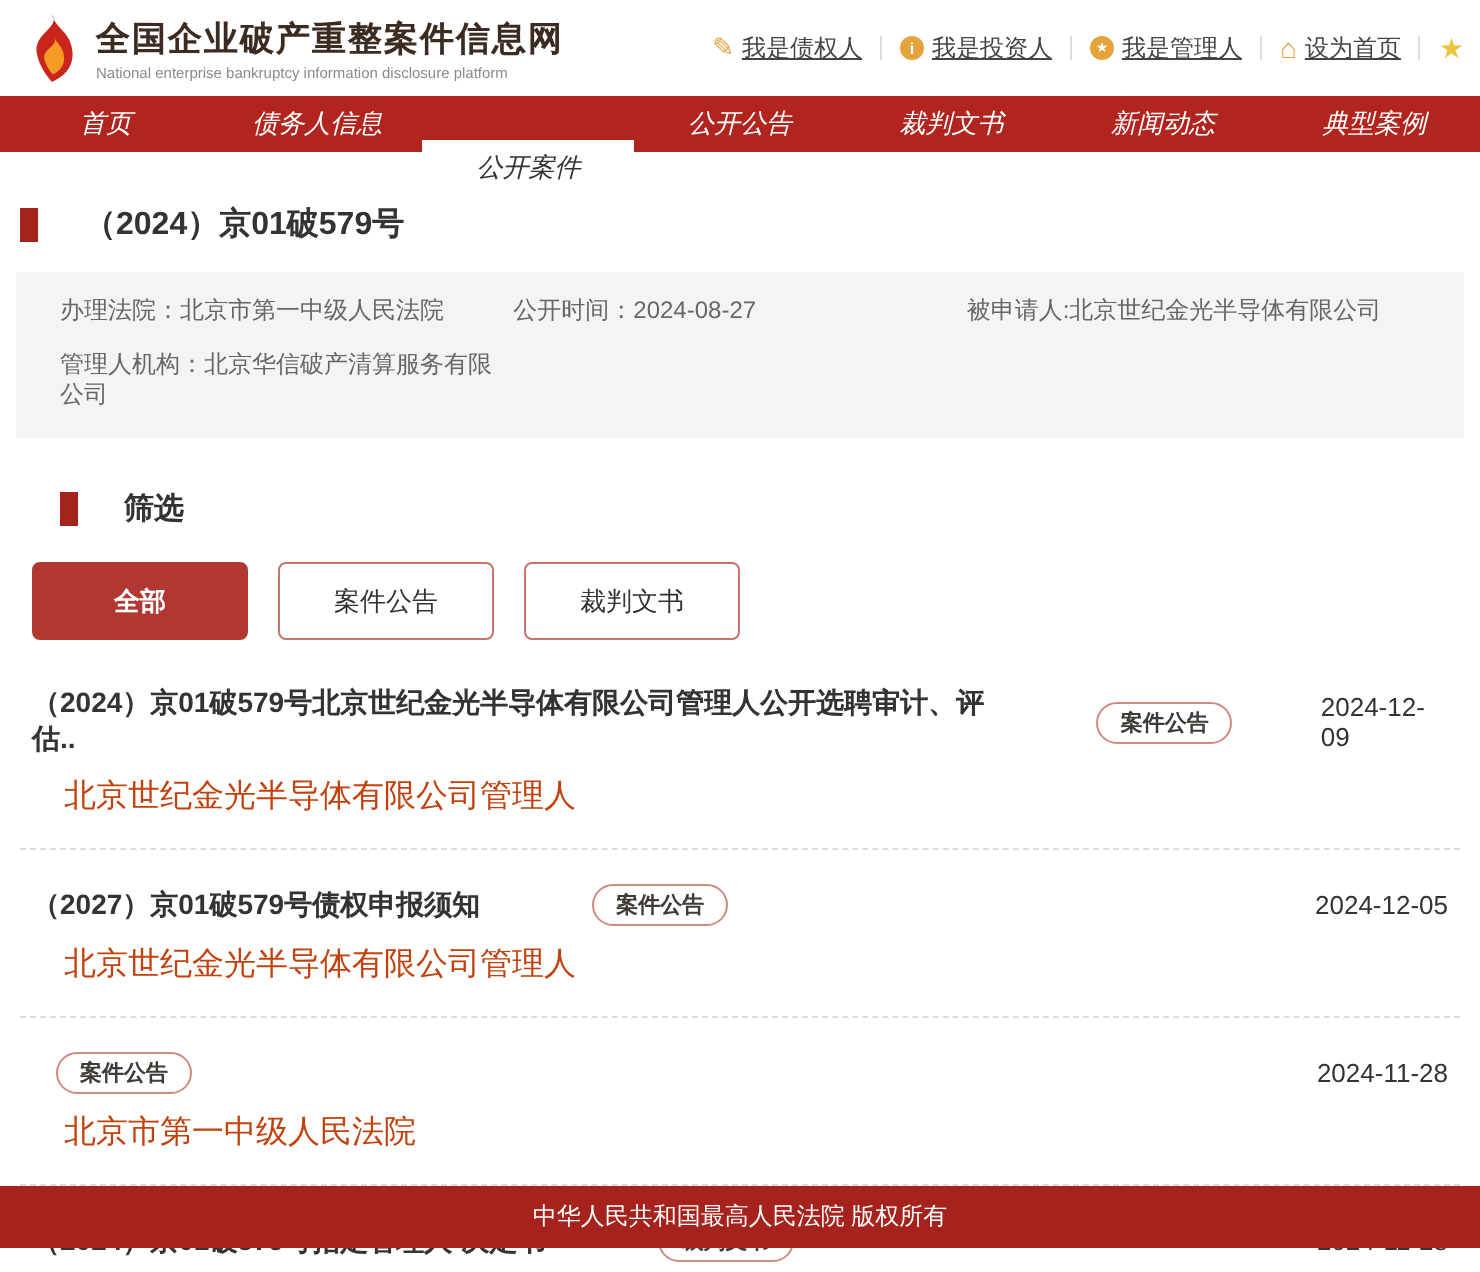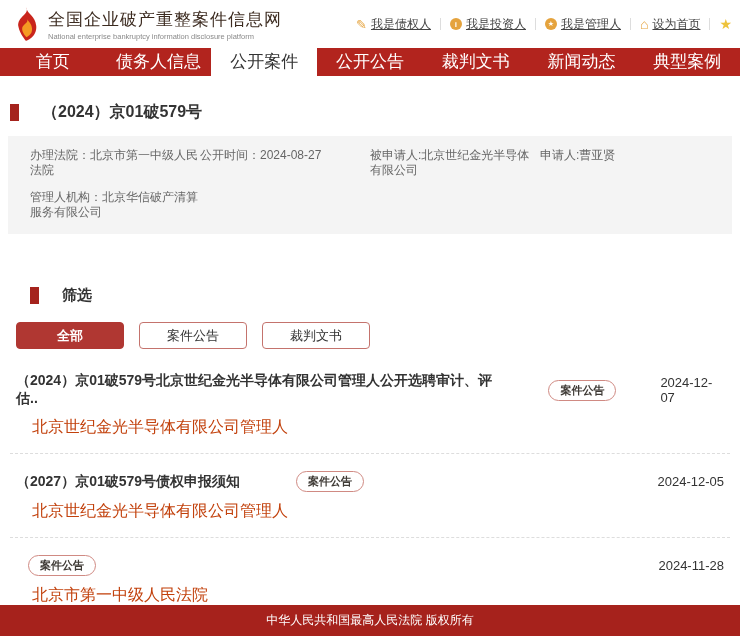--- a/index.html
+++ b/index.html
@@ -3,68 +3,68 @@
 <meta charset="utf-8">
 <style>
   * { margin: 0; padding: 0; box-sizing: border-box; }
   html, body { width: 740px; background: #fff; font-family: "Liberation Sans", "DejaVu Sans", sans-serif; color: #333; }
   .page { width: 740px; height: 636px; position: relative; background: #fff; overflow: hidden; }
 
   
   .topbar { height: 48px; display: flex; align-items: center; justify-content: space-between; padding: 0 8px 0 10px; background: #fff; }
   .brand { display: flex; align-items: center; gap: 8px; }
   .brand svg { width: 30px; height: 34px; }
-  .brand-text .cn { font-size: 17px; font-weight: normal; color: #3c2b20; letter-spacing: 1px; }
+  .brand-text .cn { font-size: 17px; font-weight: bold; color: #3c2b20; letter-spacing: 1px; }
   .brand-text .en { font-size: 7.5px; color: #8a8a8a; margin-top: 1px; }
   .top-links { display: flex; align-items: center; font-size: 12px; color: #555; }
   .top-link { display: flex; align-items: center; gap: 4px; cursor: pointer; }
   .top-link .lbl { text-decoration: underline; color: #444; }
   .tl-sep { width: 1px; height: 12px; background: #ddd; margin: 0 9px; }
   .circle-ic { display: inline-flex; width: 12px; height: 12px; border-radius: 50%; background: #e5a33d; color: #fff; font-size: 8px; align-items: center; justify-content: center; font-weight: bold; }
   .pen-ic { font-size: 13px; color: #e5a33d; }
   .home-ic { font-size: 14px; color: #e5a33d; }
   .star-ic { font-size: 14px; color: #eec33c; }
 
   
   .nav { height: 28px; background: #b2241e; display: flex; }
-  .nav-item { flex: 1; text-align: center; line-height: 28px; font-size: 17px; color: #fff; cursor: pointer; }
-  .nav-item.active { background: #fff; color: #333; }
+  .nav-item { flex: 1; text-align: center; line-height: 28px; font-size: 13px; color: #fff; cursor: pointer; font-style: italic; }
+  .nav-item.active { background: #fff; color: #333; margin-top: 22px; }
 
   
   .sec-head { display: flex; align-items: center; gap: 23px; margin: 0 0 0 10px; }
   .red-bar { width: 9px; height: 17px; background: #a5231d; }
   .sec-title { font-size: 16px; font-weight: bold; color: #333; }
 
   .case-head { margin-top: 26px; }
 
   
-  .detail-panel { margin: 13px 8px 0 8px; background: #f4f4f4; padding: 12px 22px 14px 22px; display: grid; grid-template-columns: 1fr 1fr 1fr 1fr; row-gap: 12px; }
+  .detail-panel { margin: 13px 8px 0 8px; background: #f4f4f4; padding: 12px 22px 14px 22px; display: grid; grid-template-columns: 1fr 1fr 1fr; row-gap: 12px; }
   .detail-item { font-size: 12px; color: #666; line-height: 15px; }
   .detail-item .dl { color: #666; }
   .detail-item .dv { color: #666; }
 
   
-  .filter-head { margin-top: 52px; padding-left: 20px; }
+  .filter-head { margin-top: 26px; padding-left: 20px; }
   .filter-head .sec-title { font-size: 15px; }
   .filter-btns { display: flex; gap: 15px; margin: 17px 0 0 16px; }
-  .fbtn { min-width: 108px; height: 27px; line-height: 25px; text-align: center; font-size: 13px; border-radius: 4px; border: 1px solid #c4736d; background: #fff; color: #333; cursor: pointer; padding: 0 14px; }
+  .fbtn { min-width: 108px; height: 39px; line-height: 25px; text-align: center; font-size: 13px; border-radius: 4px; border: 1px solid #c4736d; background: #fff; color: #333; cursor: pointer; padding: 0 14px; }
   .fbtn.active { background: #b03732; border-color: #b03732; color: #fff; font-weight: bold; }
 
   
   .case-list { margin: 6px 10px 0 10px; }
   .list-item { padding: 17px 6px 15px 6px; border-bottom: 1px dashed #ddd; position: relative; }
   .list-item:last-child { border-bottom: 1px solid #eee; }
   .li-row1 { display: flex; align-items: center; gap: 44px; }
   .li-title { font-size: 14px; font-weight: bold; color: #333; }
   .li-badge { margin-left: 12px; font-size: 11px; font-weight: bold; color: #3f3b36; border: 1px solid #d08a83; border-radius: 11px; padding: 2px 11px; white-space: nowrap; }
   .li-date { margin-left: auto; font-size: 13px; color: #333; }
   .li-source { margin-top: 9px; font-size: 16px; color: #c2410c; margin-left: 16px; }
 
   
-  .footer { position: absolute; left: 0; bottom: 0; width: 100%; height: 31px; background: #a6221c; color: #fff; font-size: 12px; text-align: center; line-height: 31px; }
+  .footer { position: absolute; left: 0; bottom: 12px; width: 100%; height: 31px; background: #a6221c; color: #fff; font-size: 12px; text-align: center; line-height: 31px; }
 </style>
 </head>
 <body>
 
 <div class="page">
 
   <div class="topbar">
     <div class="brand">
       <svg viewBox="0 0 32 36">
         <path fill="#c9251c" d="M17 0c5 7-10 10-8 21 1.5 8 8 15 8 15s12-4 11-16C27 9 19 8 17 0z"></path>
@@ -119,44 +119,41 @@
     <div class="detail-item">
       <span class="dl">办理法院：</span><span class="dv">北京市第一中级人民法院</span>
     </div>
     <div class="detail-item">
       <span class="dl">公开时间：</span><span class="dv">2024-08-27</span>
     </div>
     <div class="detail-item">
       <span class="dl">被申请人:</span><span class="dv">北京世纪金光半导体有限公司</span>
     </div>
     <div class="detail-item">
-      <span class="dl">申请人:</span><span class="dv">曹亚贤</span>
-    </div>
-    <div class="detail-item">
       <span class="dl">管理人机构：</span><span class="dv">北京华信破产清算服务有限公司</span>
     </div>
   </div>
 
   <div class="sec-head filter-head">
     <span class="red-bar"></span>
     <span class="sec-title">筛选</span>
   </div>
   <div class="filter-btns">
     <button class="fbtn active">全部</button>
     <button class="fbtn">案件公告</button>
     <button class="fbtn">裁判文书</button>
   </div>
 
   <div class="case-list">
 
     <div class="list-item">
       <div class="li-row1">
         <span class="li-title">（2024）京01破579号北京世纪金光半导体有限公司管理人公开选聘审计、评估..</span>
         <span class="li-badge">案件公告</span>
-        <span class="li-date">2024-12-07</span>
+        <span class="li-date">2024-12-09</span>
       </div>
       <div class="li-source">北京世纪金光半导体有限公司管理人</div>
     </div>
 
     <div class="list-item">
       <div class="li-row1">
         <span class="li-title">（2027）京01破579号债权申报须知</span>
         <span class="li-badge">案件公告</span>
         <span class="li-date">2024-12-05</span>
       </div>

